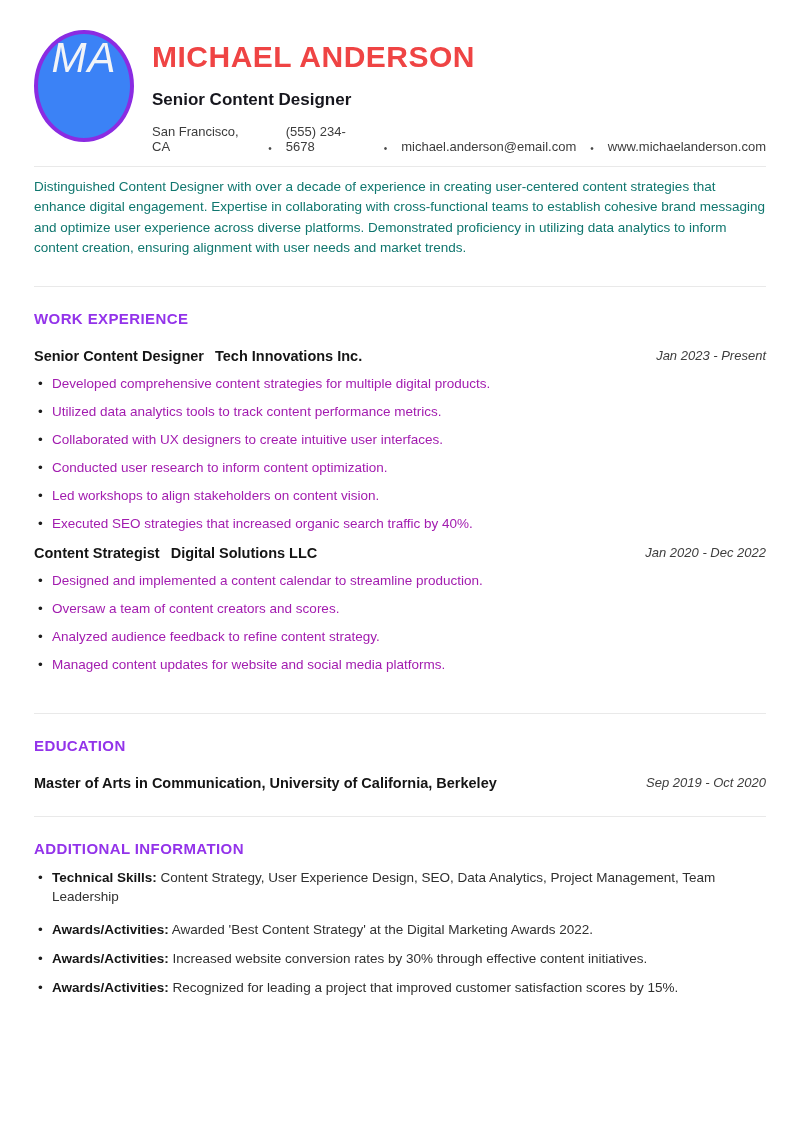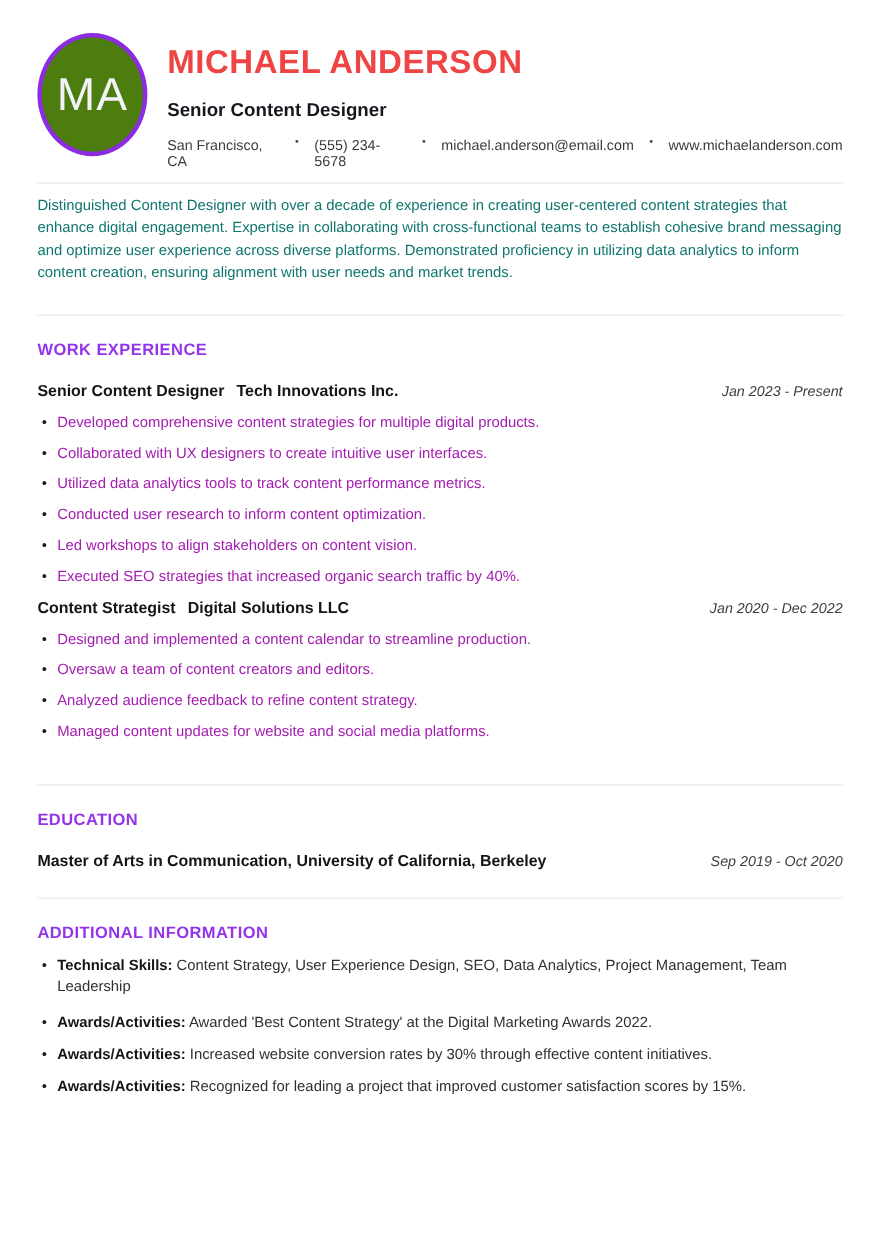--- a/index.html
+++ b/index.html
@@ -11,24 +11,25 @@
     font-family: "Liberation Sans", sans-serif;
     color: #2f2f2f;
   }
   .page { padding: 30px 34px 40px 34px; }
 
   
   .header { display: flex; align-items: flex-start; }
   .avatar {
     width: 100px; height: 112px;
     border-radius: 50%;
-    background: #4d7c0f;
+    background: #3b82f6;
     border: 4px solid #8b2be2;
-    display: flex; align-items: center; justify-content: center;
+    display: flex; justify-content: center;
     flex: 0 0 auto;
+    font-style: italic;
   }
   .avatar-initials {
     color: #f2f4f7;
     font-size: 42px;
     font-weight: normal;
     letter-spacing: 1px;
   }
   .header-text { margin-left: 18px; padding-top: 11px; }
   .name {
     color: #ef4444;
@@ -41,21 +42,21 @@
     margin-top: 17px;
     font-size: 17px;
     font-weight: 600;
     color: #16161d;
   }
   .contact-row {
     margin-top: 14px;
     font-size: 13px;
     color: #3c3c3c;
     display: flex;
-    align-items: flex-start;
+    align-items: flex-end;
   }
   .contact-sep { margin: 0 14px; font-size: 10px; color: #4a4a4a; }
 
   
   .divider { border: none; border-top: 1.5px solid #e9e9e9; }
   .divider.d1 { margin-top: 12px; }
   .divider.d2 { margin-top: 27px; }
   .divider.d3 { margin-top: 38px; }
   .divider.d4 { margin-top: 25px; }
   .section-heading {
@@ -161,36 +162,36 @@
   <div class="section-heading">WORK EXPERIENCE</div>
 
   <div class="entry-header">
     <div class="entry-title-group">
       <span>Senior Content Designer</span><span class="entry-company">Tech Innovations Inc.</span>
     </div>
     <span class="entry-dates">Jan 2023 - Present</span>
   </div>
   <ul class="bullet-list">
     <li>Developed comprehensive content strategies for multiple digital products.</li>
+    <li>Utilized data analytics tools to track content performance metrics.</li>
     <li>Collaborated with UX designers to create intuitive user interfaces.</li>
-    <li>Utilized data analytics tools to track content performance metrics.</li>
     <li>Conducted user research to inform content optimization.</li>
     <li>Led workshops to align stakeholders on content vision.</li>
     <li>Executed SEO strategies that increased organic search traffic by 40%.</li>
   </ul>
 
   <div class="entry-header second">
     <div class="entry-title-group">
       <span>Content Strategist</span><span class="entry-company">Digital Solutions LLC</span>
     </div>
     <span class="entry-dates">Jan 2020 - Dec 2022</span>
   </div>
   <ul class="bullet-list">
     <li>Designed and implemented a content calendar to streamline production.</li>
-    <li>Oversaw a team of content creators and editors.</li>
+    <li>Oversaw a team of content creators and scores.</li>
     <li>Analyzed audience feedback to refine content strategy.</li>
     <li>Managed content updates for website and social media platforms.</li>
   </ul>
 
   <hr class="divider d3">
 
   <div class="section-heading">EDUCATION</div>
   <div class="entry-header">
     <div class="entry-title-group">Master of Arts in Communication, University of California, Berkeley</div>
     <span class="entry-dates">Sep 2019 - Oct 2020</span>

